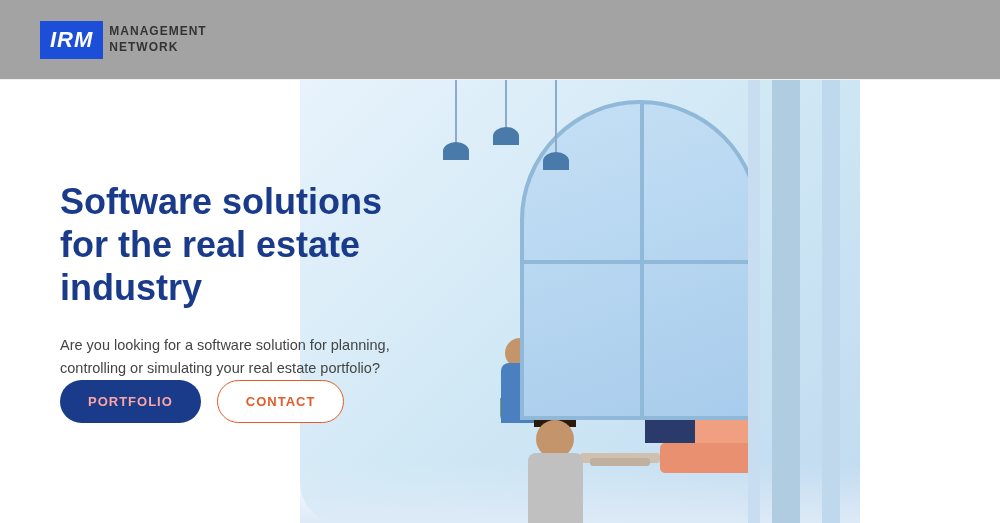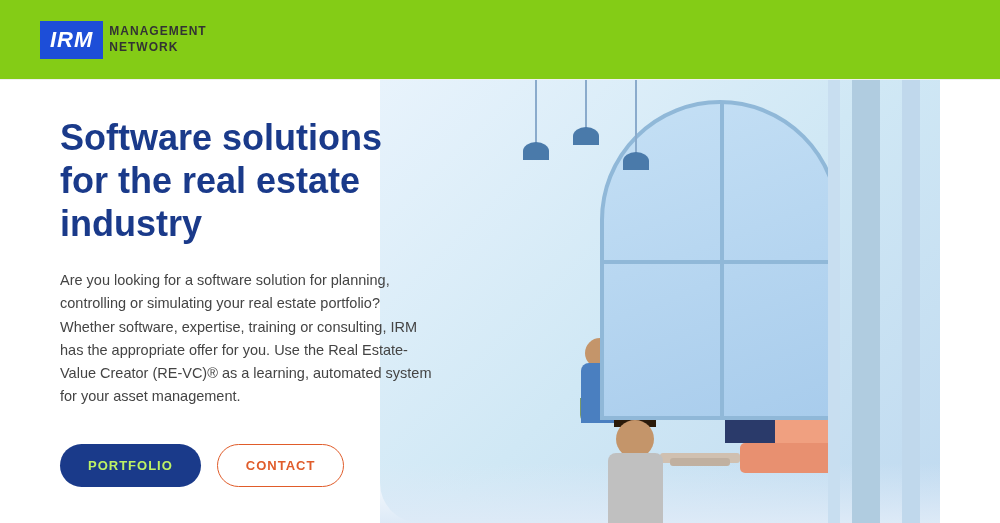--- a/index.html
+++ b/index.html
@@ -5,21 +5,21 @@
     * { margin: 0; padding: 0; box-sizing: border-box; }
     body { font-family: 'Segoe UI', Arial, sans-serif; background: #fff; width: 1000px; height: 523px; overflow: hidden; position: relative; }
 
     
     header {
       display: flex;
       align-items: center;
       justify-content: space-between;
       padding: 0 40px;
       height: 80px;
-      background: #84cc16;
+      background: #a3a3a3;
       position: relative;
       z-index: 10;
       border-bottom: 1px solid #f0f0f0;
     }
 
     .logo-container {
       display: flex;
       align-items: center;
       gap: 6px;
     }
@@ -74,21 +74,21 @@
       color: #444;
       font-size: 14px;
       font-weight: 500;
       cursor: pointer;
       text-decoration: none;
     }
 
     
     .hero {
       position: relative;
-      width: 940px;
+      width: 860px;
       height: 443px;
       background: #fff;
       overflow: hidden;
       display: flex;
       align-items: center;
     }
 
     
     .hero-bg {
       position: absolute;
@@ -355,21 +355,21 @@
     }
 
     .hero-buttons {
       display: flex;
       gap: 16px;
       align-items: center;
     }
 
     .btn-portfolio {
       background: #1a3a8a;
-      color: #bef264;
+      color: #fca5a5;
       border: none;
       padding: 14px 28px;
       border-radius: 25px;
       font-size: 13px;
       font-weight: 700;
       letter-spacing: 1px;
       cursor: pointer;
       text-transform: uppercase;
     }
 
@@ -590,23 +590,20 @@
       <div class="p4-body"></div>
     </div>
 
   </div>
 
   <div class="hero-content">
     <h1 class="hero-title">Software solutions for the real estate industry</h1>
 
     <p class="hero-desc">Are you looking for a software solution for planning, controlling or simulating your real estate portfolio?</p>
 
-    <p class="hero-desc2">
-      <span>Whether software, expertise, training or consulting, IRM has the appropriate offer for you. Use the Real Estate-Value Creator (RE-VC)® as a learning, automated system for your asset management.</span>
-    </p>
 
     <div class="hero-buttons">
       <button class="btn-portfolio">PORTFOLIO</button>
       <button class="btn-contact">CONTACT</button>
     </div>
   </div>
 
 </section>
 
 </body></html>

